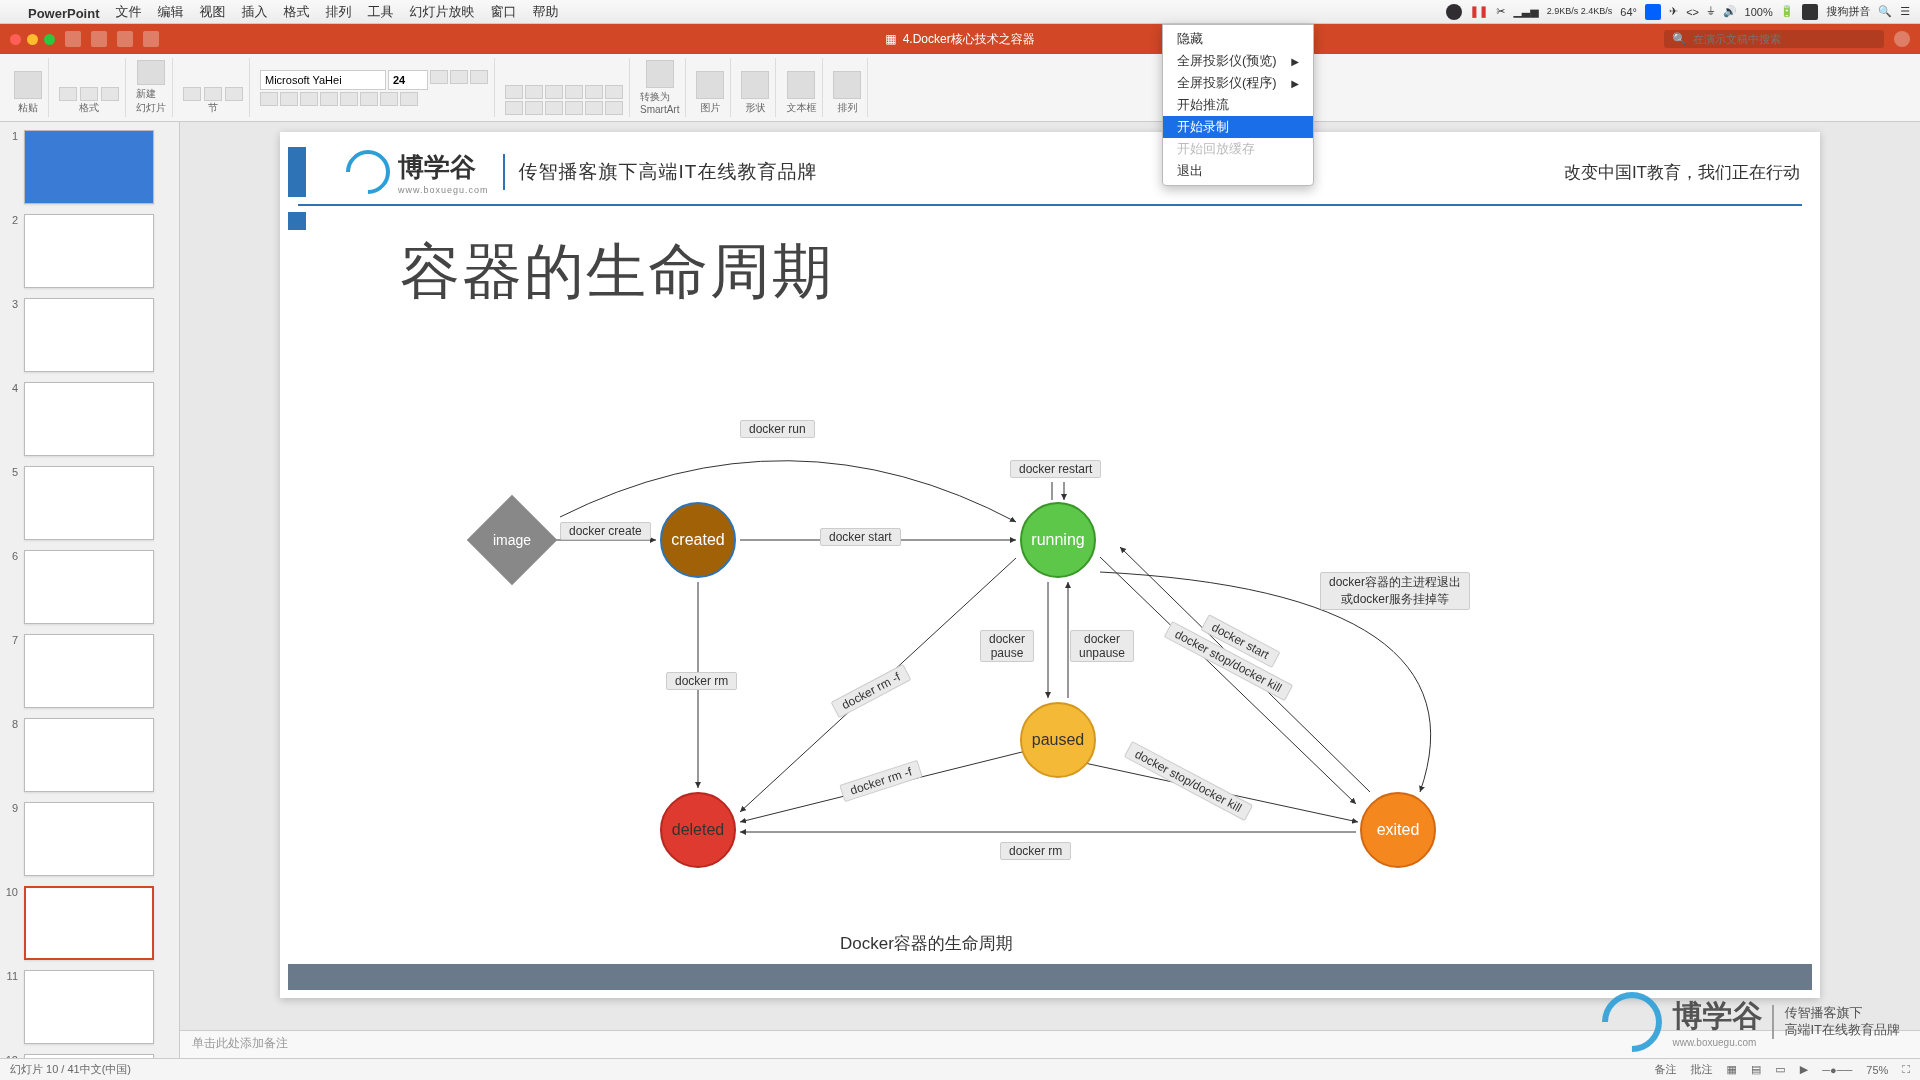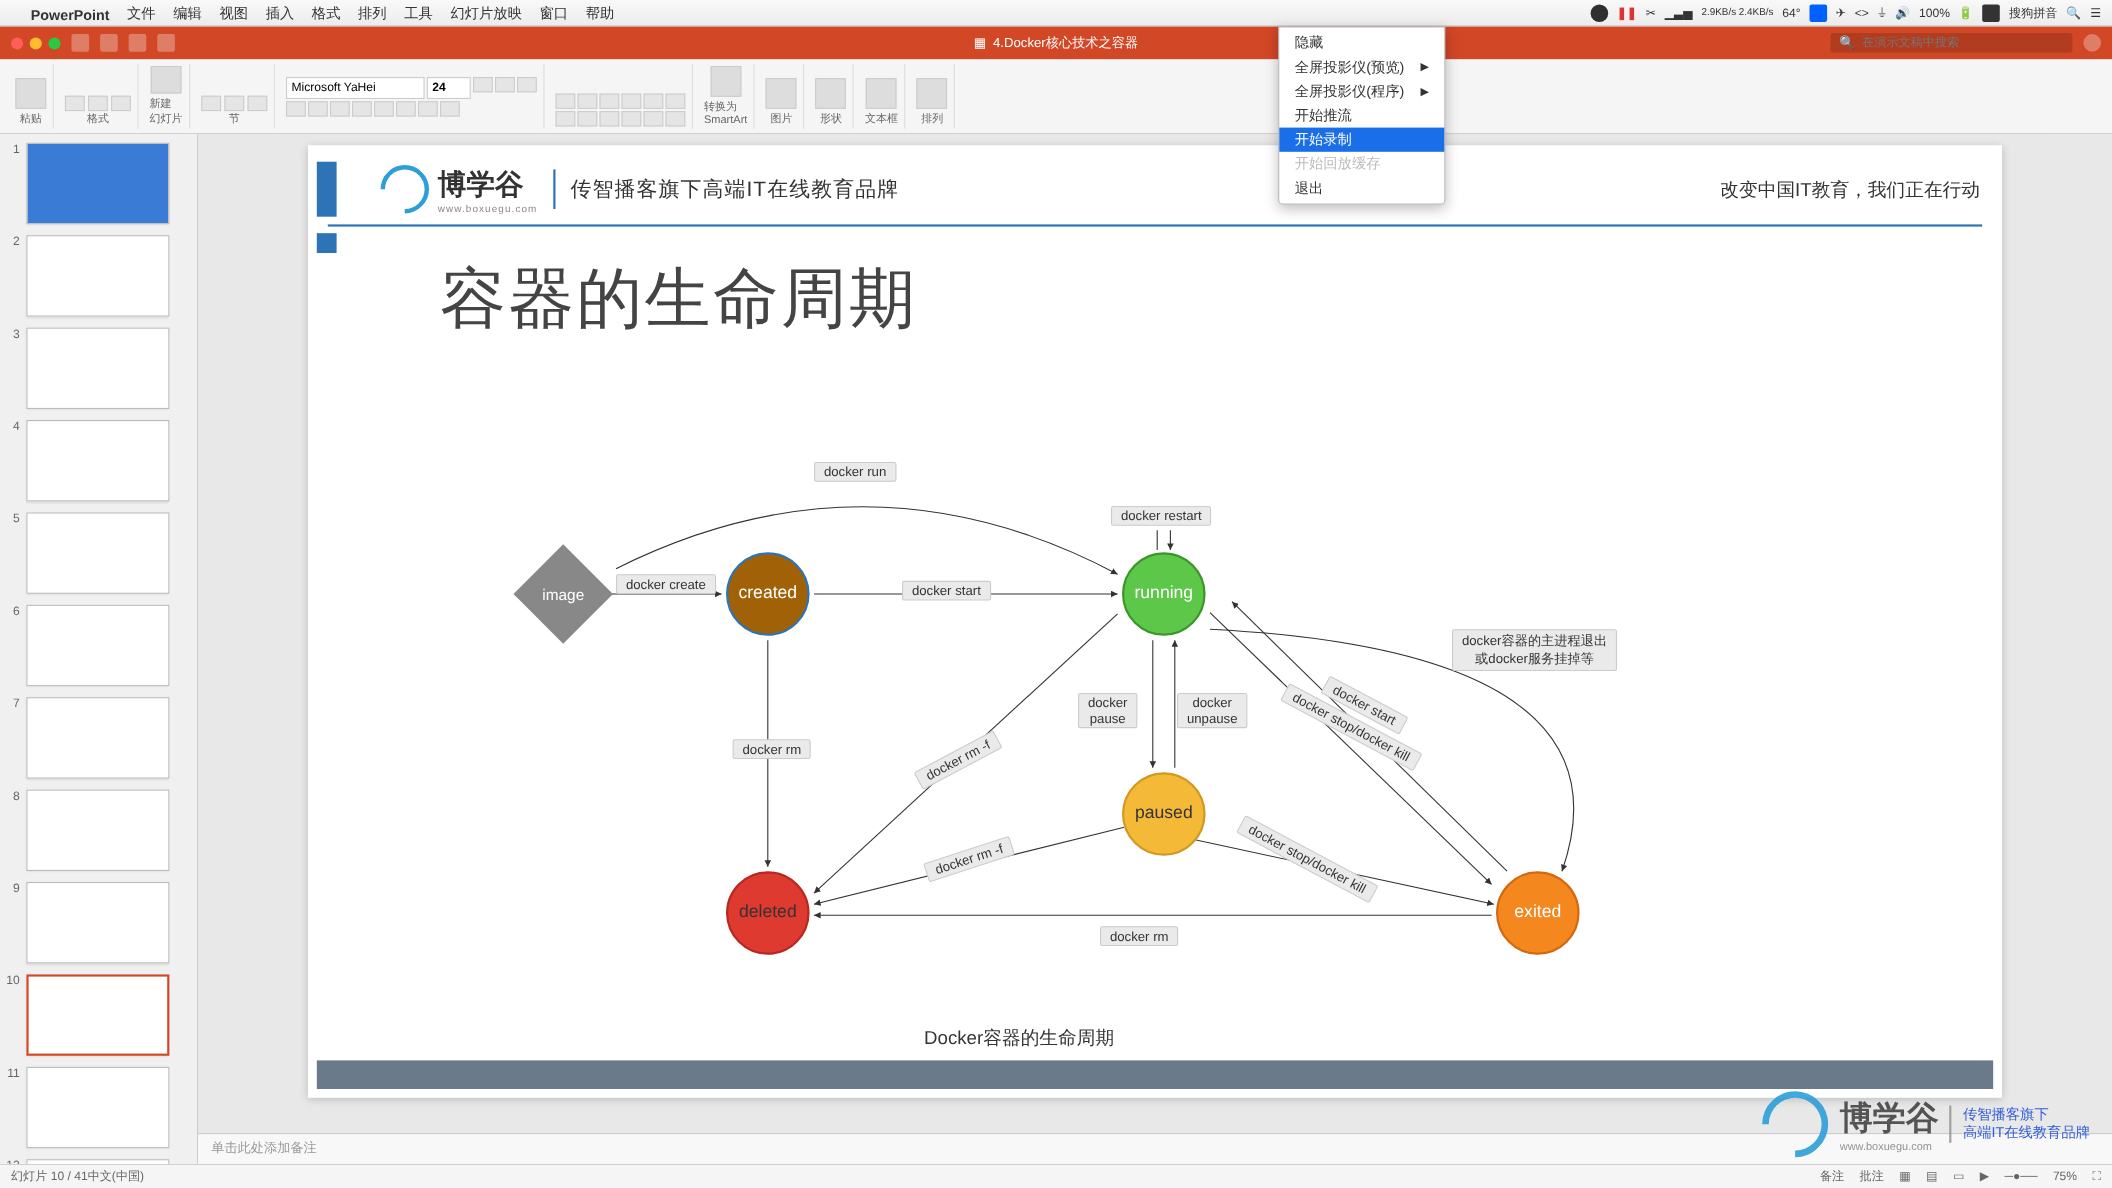--- a/index.html
+++ b/index.html
@@ -85,21 +85,21 @@
 svg.arrows{position:absolute;inset:0;width:100%;height:100%;}
 
 
 .status{height:22px;background:#f5f5f5;border-top:1px solid #ccc;display:flex;align-items:center;font-size:11px;color:#666;padding:0 10px;}
 .status .right{margin-left:auto;display:flex;gap:14px;align-items:center;}
 
 
 .wm{position:absolute;right:20px;bottom:28px;display:flex;align-items:center;gap:10px;opacity:.9;z-index:5;}
 .wm .b{width:60px;height:60px;border:6px solid #2d9fd8;border-radius:50%;border-left-color:transparent;transform:rotate(-45deg);}
 .wm .t1{font-size:30px;font-weight:bold;color:#444;}
-.wm .t2{font-size:13px;color:#1d4ed8;line-height:1.3;border-left:2px solid #999;padding-left:10px;}
+.wm .t2{font-size:13px;color:#404040;line-height:1.3;border-left:2px solid #999;padding-left:10px;}
 </style>
 </head>
 <body>
 
 <div class="menubar">
   <div class="left">
     <span class="apple"></span>
     <span style="font-weight:bold">PowerPoint</span>
     <span>文件</span>
     <span>编辑</span>

